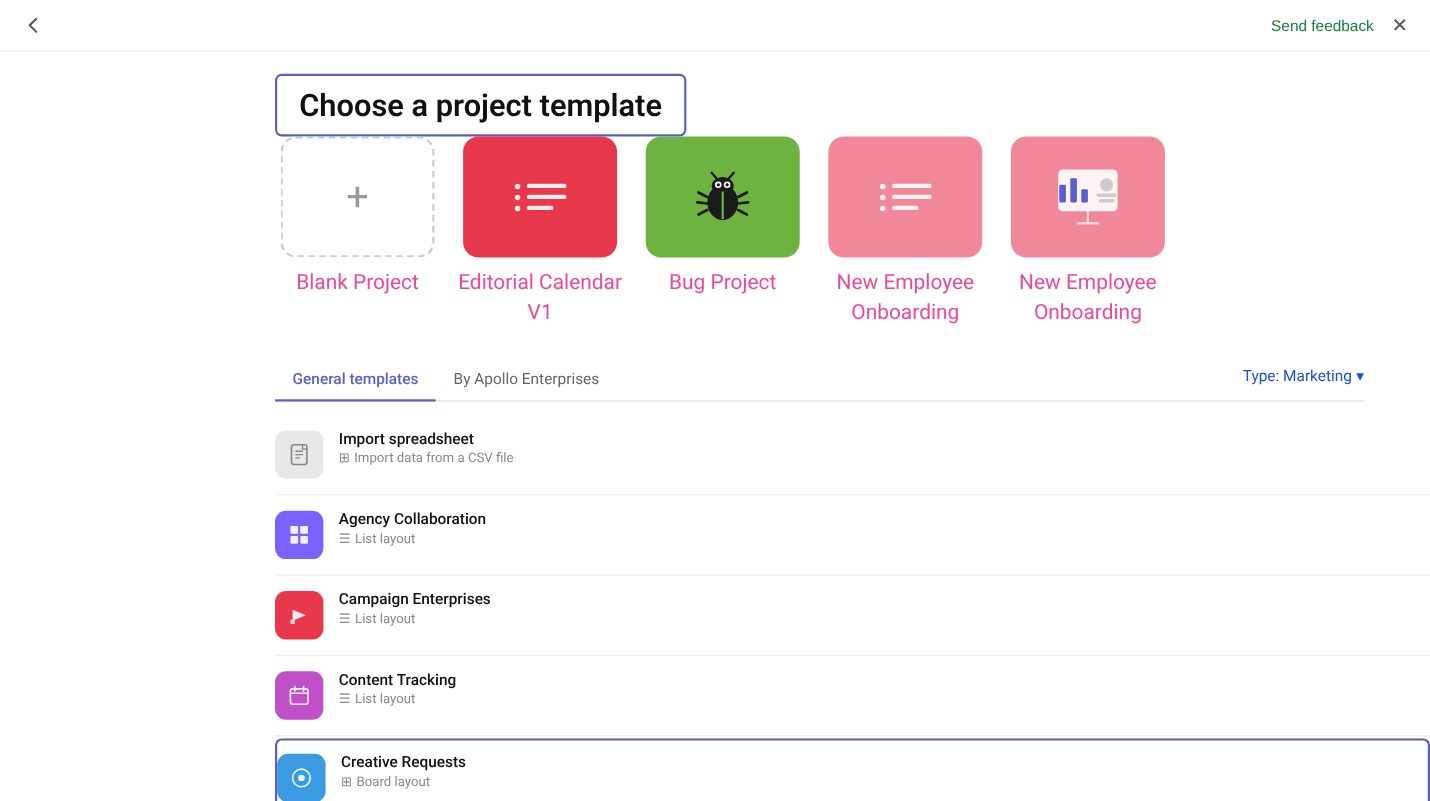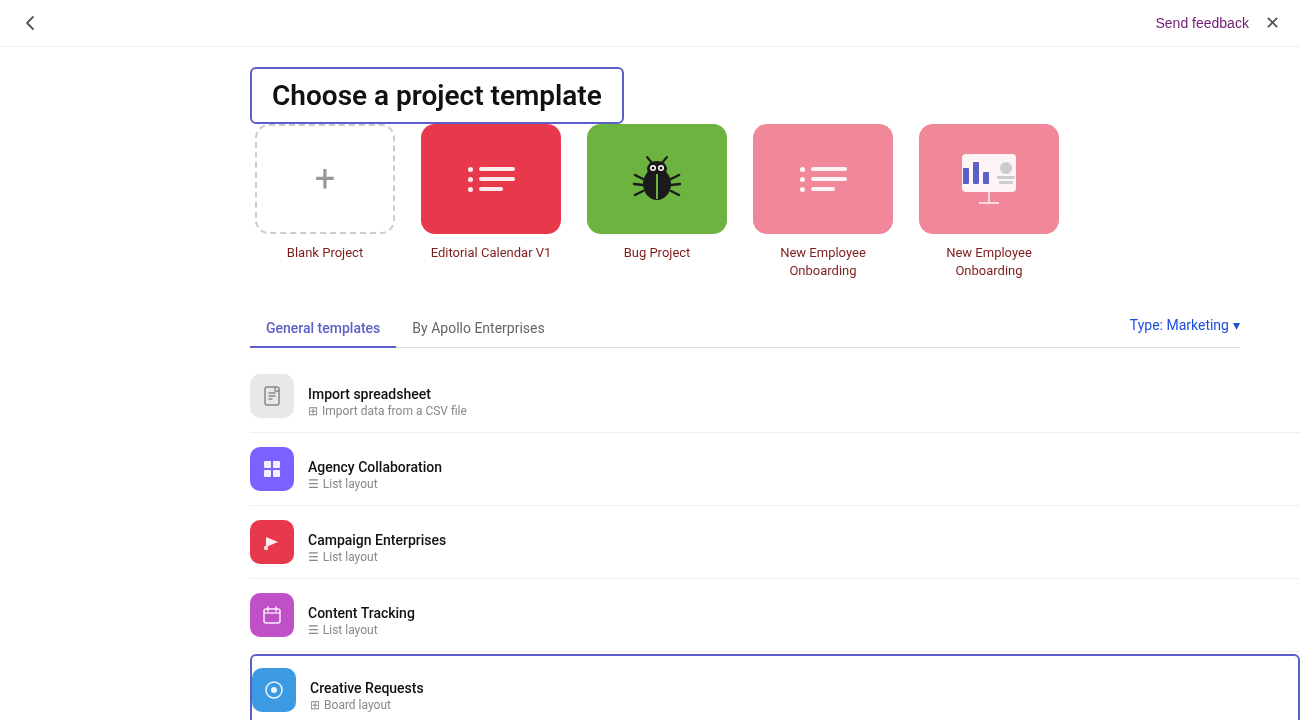--- a/index.html
+++ b/index.html
@@ -30,21 +30,21 @@
       font-size: 18px;
     }
 
     .top-right {
       display: flex;
       align-items: center;
       gap: 16px;
     }
 
     .send-feedback {
-      color: #701a75;
+      color: #15803d;
       font-size: 14px;
       cursor: pointer;
       background: none;
       border: none;
     }
 
     .close-btn {
       cursor: pointer;
       background: none;
       border: none;
@@ -101,22 +101,22 @@
       color: #999;
       font-size: 36px;
     }
 
     .template-icon.red { background: #e8394c; }
     .template-icon.green { background: #6db33f; }
     .template-icon.pink-light { background: #f0889a; }
     .template-icon.pink-medium { background: #f0889a; }
 
     .template-label {
-      font-size: 13px;
-      color: #7f1d1d;
+      font-size: 19px;
+      color: #ec4899;
       text-align: center;
       line-height: 1.4;
     }
 
     
     .tabs-section {
       margin-top: 10px;
     }
 
     .tabs-bar {
@@ -156,21 +156,21 @@
 
     
     .list-section {
       margin-top: 0;
       max-height: 360px;
       overflow-y: auto;
     }
 
     .list-item {
       display: flex;
-      align-items: flex-end;
+      align-items: flex-start;
       padding: 14px 20px 14px 0;
       border-bottom: 1px solid #eee;
       cursor: pointer;
       position: relative;
     }
 
     .list-item.selected {
       border: 2px solid #5b5fc7;
       border-radius: 6px;
       padding: 12px 20px 12px 0;

